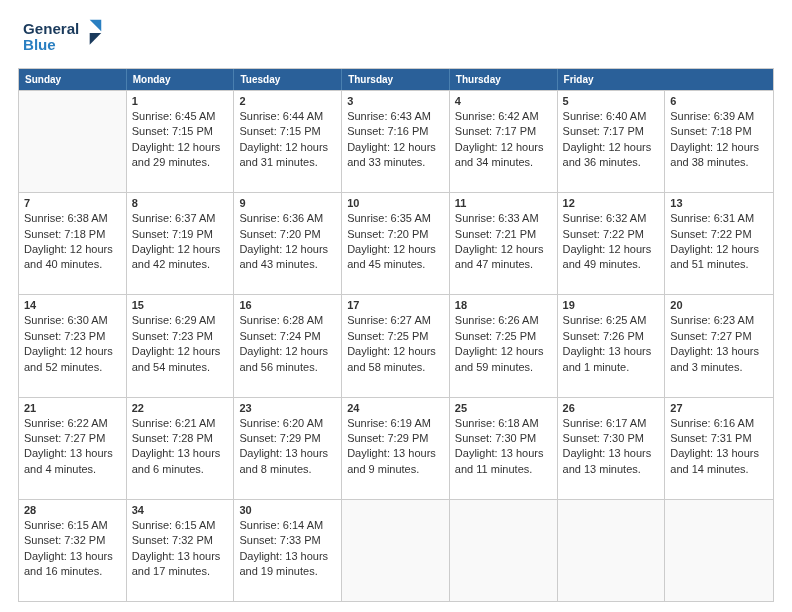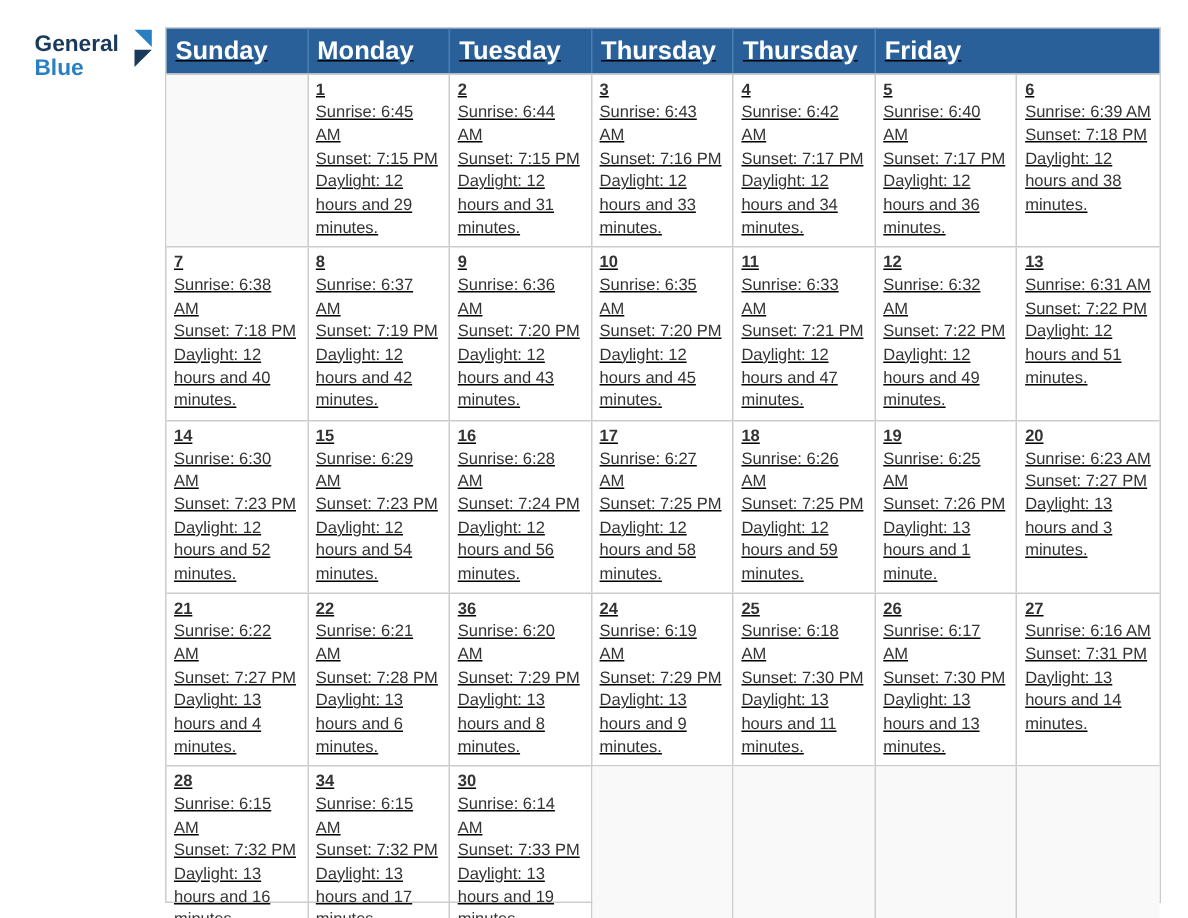--- a/index.html
+++ b/index.html
@@ -8,22 +8,21 @@
       background: #fff;
       width: 792px;
       height: 612px;
       overflow: hidden;
     }
     .page {
       width: 792px;
       height: 612px;
       padding: 18px 18px 10px 18px;
       display: flex;
-      flex-direction: row;
-      text-decoration: underline;
+      flex-direction: column;
     }
     .header {
       display: flex;
       justify-content: space-between;
       align-items: flex-start;
       margin-bottom: 10px;
     }
     .logo {
       display: flex;
       align-items: center;
@@ -53,21 +52,21 @@
       border: 1px solid #ccc;
     }
     .cal-header-row {
       display: grid;
       grid-template-columns: repeat(7, 1fr);
       background: #2a6099;
     }
     .cal-header-cell {
       color: #fff;
       font-weight: bold;
-      font-size: 17px;
+      font-size: 10px;
       padding: 5px 6px;
       text-align: left;
       border-right: 1px solid #4a80b0;
     }
     .cal-header-cell:last-child {
       border-right: none;
     }
     .cal-body {
       flex: 1;
       display: flex;
@@ -224,21 +223,21 @@
         <div class="cal-row">
           <div class="cal-cell">
             <div class="day-num">21</div>
             <div class="day-info">Sunrise: 6:22 AM<br>Sunset: 7:27 PM<br>Daylight: 13 hours and 4 minutes.</div>
           </div>
           <div class="cal-cell">
             <div class="day-num">22</div>
             <div class="day-info">Sunrise: 6:21 AM<br>Sunset: 7:28 PM<br>Daylight: 13 hours and 6 minutes.</div>
           </div>
           <div class="cal-cell">
-            <div class="day-num">36</div>
+            <div class="day-num">23</div>
             <div class="day-info">Sunrise: 6:20 AM<br>Sunset: 7:29 PM<br>Daylight: 13 hours and 8 minutes.</div>
           </div>
           <div class="cal-cell">
             <div class="day-num">24</div>
             <div class="day-info">Sunrise: 6:19 AM<br>Sunset: 7:29 PM<br>Daylight: 13 hours and 9 minutes.</div>
           </div>
           <div class="cal-cell">
             <div class="day-num">25</div>
             <div class="day-info">Sunrise: 6:18 AM<br>Sunset: 7:30 PM<br>Daylight: 13 hours and 11 minutes.</div>
           </div>

